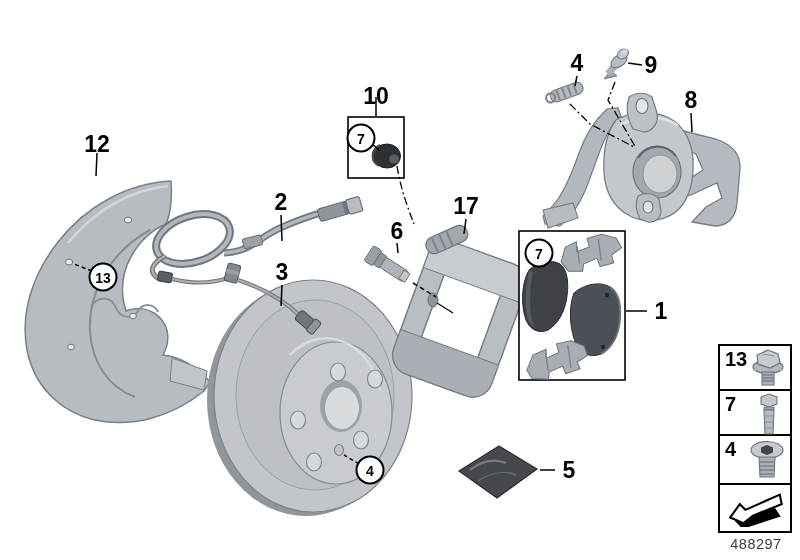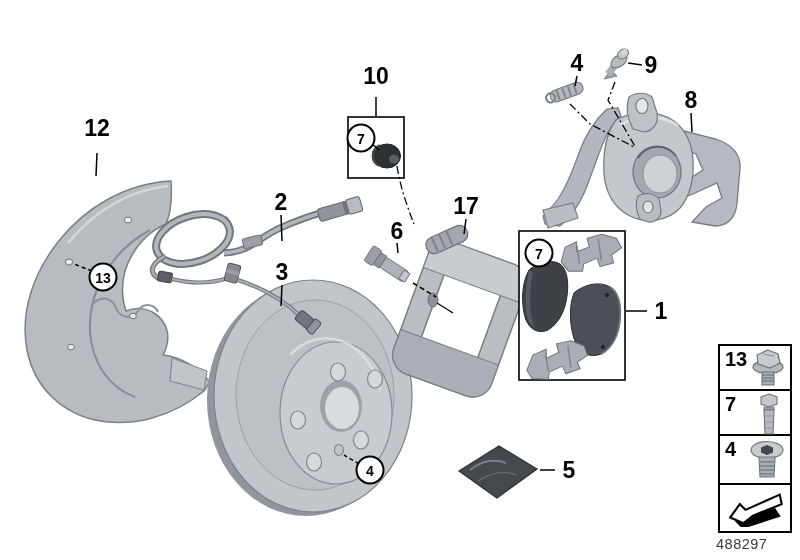--- a/index.html
+++ b/index.html
@@ -24,21 +24,21 @@
     border:2px solid #000;background:#fff;box-sizing:border-box;z-index:4;
   }
   .legend-row{position:relative;border-bottom:2px solid #000;box-sizing:border-box;}
   .legend-row:last-child{border-bottom:none;}
   .legend-num{
     position:absolute;left:5px;top:2px;font-weight:bold;font-size:20px;color:#000;line-height:1.1;
   }
   .legend-icon{position:absolute;right:1px;top:1px;}
   .arrow-icon-wrap{position:absolute;left:3px;top:2px;}
   #doc-number{
-    position:absolute;left:716px;top:536px;width:80px;text-align:left;
+    position:absolute;left:716px;top:536px;width:80px;text-align:center;
     font-size:14.5px;color:#3b3b3b;letter-spacing:.5px;z-index:4;
   }
 </style>
 </head>
 <body>
 
 <div id="stage">
 
   <svg id="artwork" width="800" height="560" viewBox="0 0 800 560">
 
@@ -229,24 +229,24 @@
       <line x1="371" y1="143" x2="379" y2="150"></line>
       <line x1="92" y1="271" x2="74" y2="264" stroke-dasharray="4 3"></line>
       <line x1="359" y1="464" x2="344" y2="455" stroke-dasharray="4 3"></line>
       <line x1="413" y1="283" x2="436" y2="297" stroke-dasharray="5 3"></line>
       <path d="M397,166 C400,186 407,206 414,224" stroke-dasharray="8 3 2 3" stroke-width="1.3"></path>
       <path d="M570,104 L590,124 L636,148" stroke-dasharray="8 3 2 3" stroke-width="1.3"></path>
       <path d="M615,82 L608,100 L636,148" stroke-dasharray="8 3 2 3" stroke-width="1.3"></path>
     </g>
   </svg>
 
-  <div class="callout" style="left:97px;top:128px">12</div>
+  <div class="callout" style="left:97px;top:144px">12</div>
   <div class="callout" style="left:281px;top:202px">2</div>
   <div class="callout" style="left:282px;top:272px">3</div>
-  <div class="callout" style="left:376px;top:76px">10</div>
+  <div class="callout" style="left:376px;top:96px">10</div>
   <div class="callout" style="left:397px;top:231px">6</div>
   <div class="callout" style="left:466px;top:206px">17</div>
   <div class="callout" style="left:577px;top:63px">4</div>
   <div class="callout" style="left:651px;top:65px">9</div>
   <div class="callout" style="left:691px;top:100px">8</div>
   <div class="callout" style="left:661px;top:311px">1</div>
   <div class="callout" style="left:569px;top:470px">5</div>
 
   <div class="circled" style="left:103px;top:277px">13</div>
   <div class="circled" style="left:361px;top:138px">7</div>

